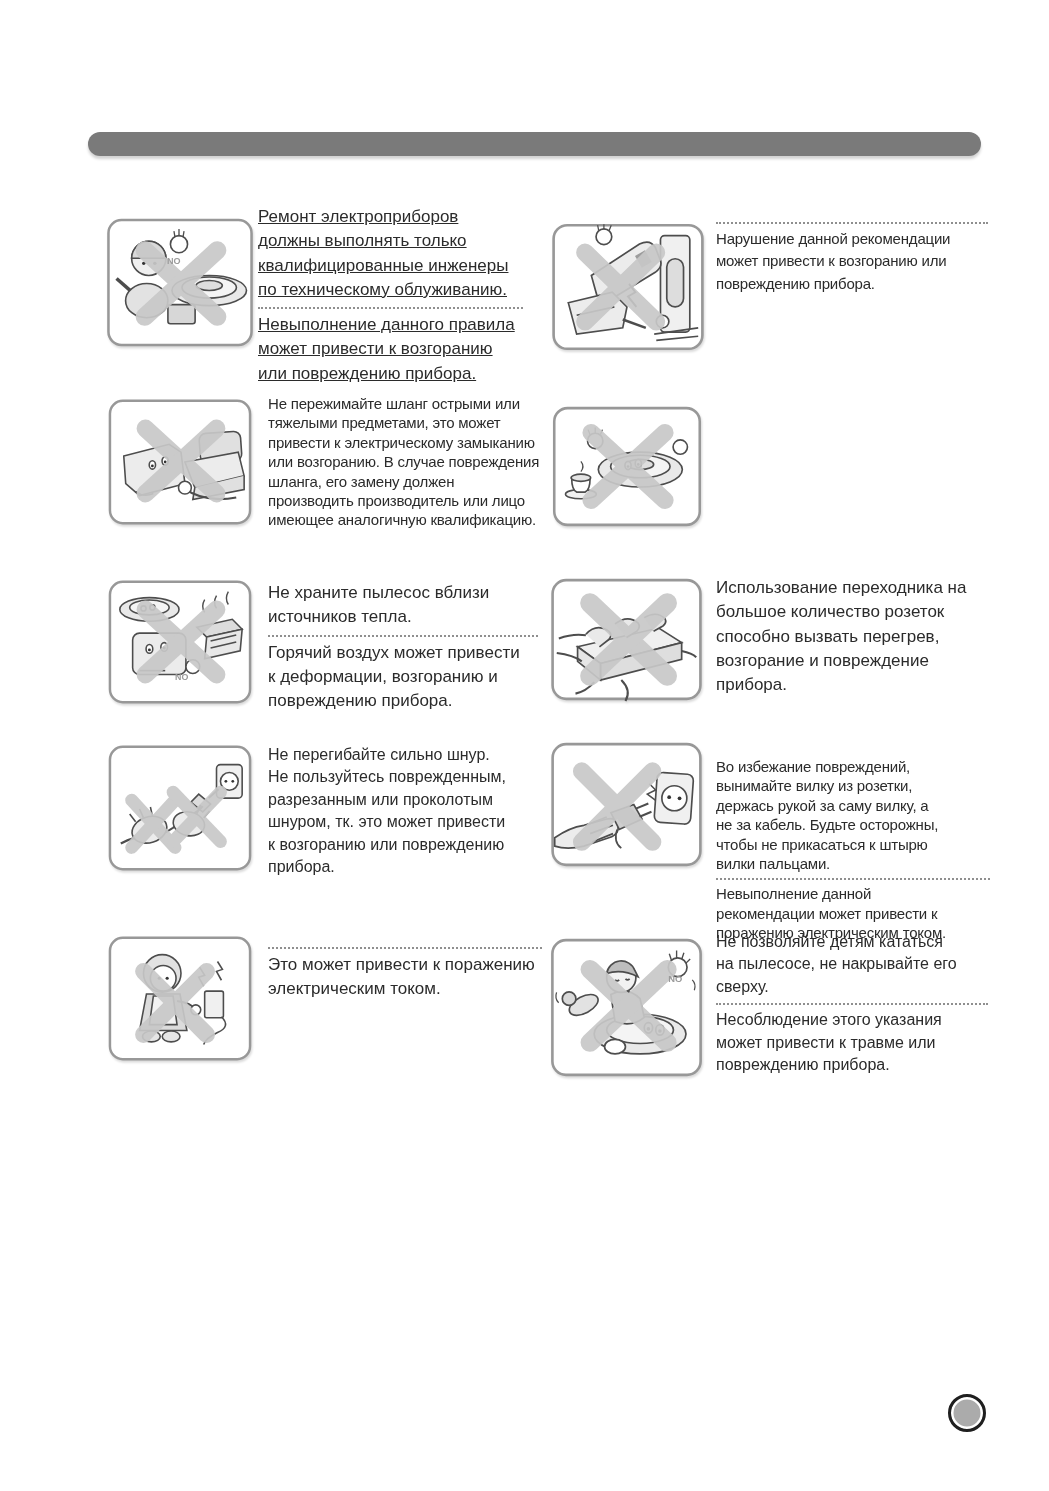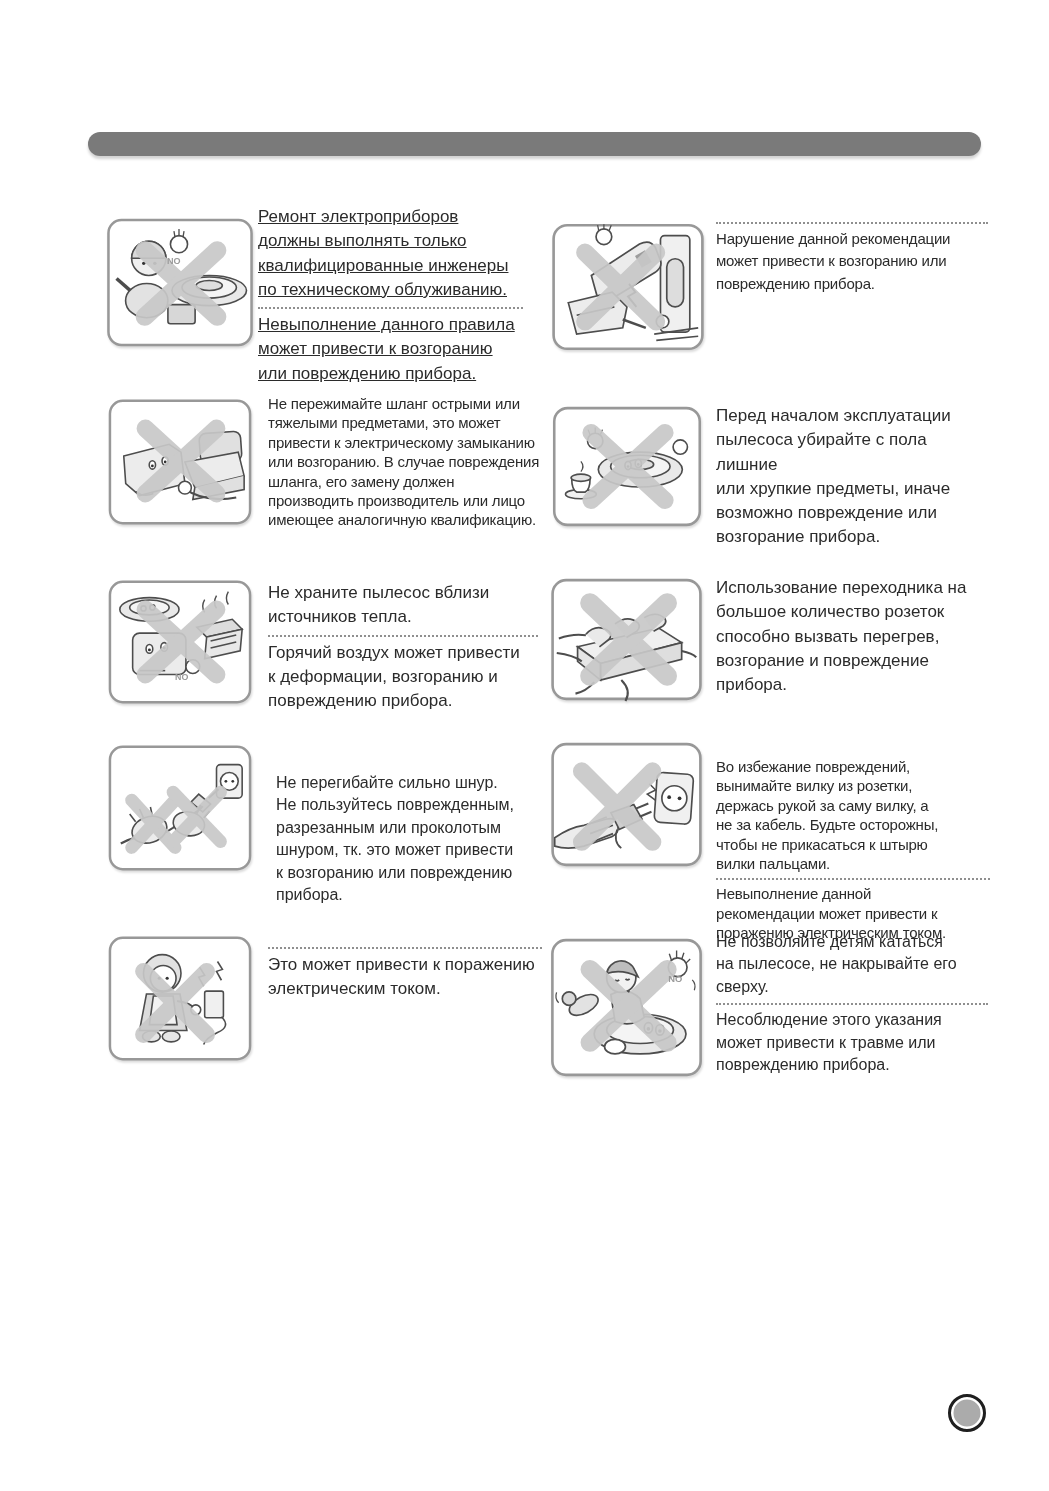--- a/index.html
+++ b/index.html
@@ -157,27 +157,20 @@
         <ellipse cx="30" cy="72" rx="9.5" ry="3.5" fill="#e4e4e4"></ellipse>
         <path class="ln" d="M30 56 q4 5 0 10" stroke-width="1.2"></path>
       </g>
       <g stroke="#c8c8c8" stroke-width="17" stroke-linecap="round" fill="none" opacity="0.92">
         <path d="M40 28 L112 94"></path>
           <path d="M112 28 L40 94"></path>
       </g>
     </svg>
   </div>
 
-  <div class="txt t-a" style="left:716px;top:404px;width:274px;">
-    <p>Перед началом эксплуатации
-пылесоса убирайте с пола лишние
-или хрупкие предметы, иначе
-возможно повреждение или
-возгорание прибора.</p>
-  </div>
 
   <div class="illus" style="left:106px;top:577px;width:148px;height:130px;">
     <svg viewBox="0 0 150 130">
       <rect x="4" y="4" width="142" height="122" rx="13" fill="#ffffff" stroke="#989898" stroke-width="2.5"></rect>
       <g stroke="#4d4d4d" stroke-width="1.6" fill="#e9e9e9">
         <ellipse cx="44" cy="32" rx="30" ry="12"></ellipse>
         <ellipse cx="44" cy="30" rx="20" ry="7.5" fill="#f4f4f4"></ellipse>
         <circle cx="38" cy="31" r="2.6" fill="#ffffff"></circle>
           <circle cx="47" cy="30" r="2.6" fill="#ffffff"></circle>
         <rect x="27" y="56" width="54" height="42" rx="7" fill="#ececec"></rect>
@@ -254,21 +247,21 @@
       </g>
       <g stroke="#c8c8c8" stroke-width="13" stroke-linecap="round" fill="none" opacity="0.92">
         <path d="M26 58 L70 106"></path>
           <path d="M70 58 L26 106"></path>
         <path d="M68 50 L116 100"></path>
           <path d="M116 50 L68 100"></path>
       </g>
     </svg>
   </div>
 
-  <div class="txt t-b" style="left:276px;top:744px;width:274px;margin-top:28px;">
+  <div class="txt t-b" style="left:268px;top:744px;width:274px;">
     <p>Не перегибайте сильно шнур.
 Не пользуйтесь поврежденным,
 разрезанным или проколотым
 шнуром, тк. это может привести
 к возгоранию или повреждению
 прибора.</p>
   </div>
 
   <div class="illus" style="left:548px;top:740px;width:157px;height:129px;">
     <svg viewBox="0 0 150 124">

